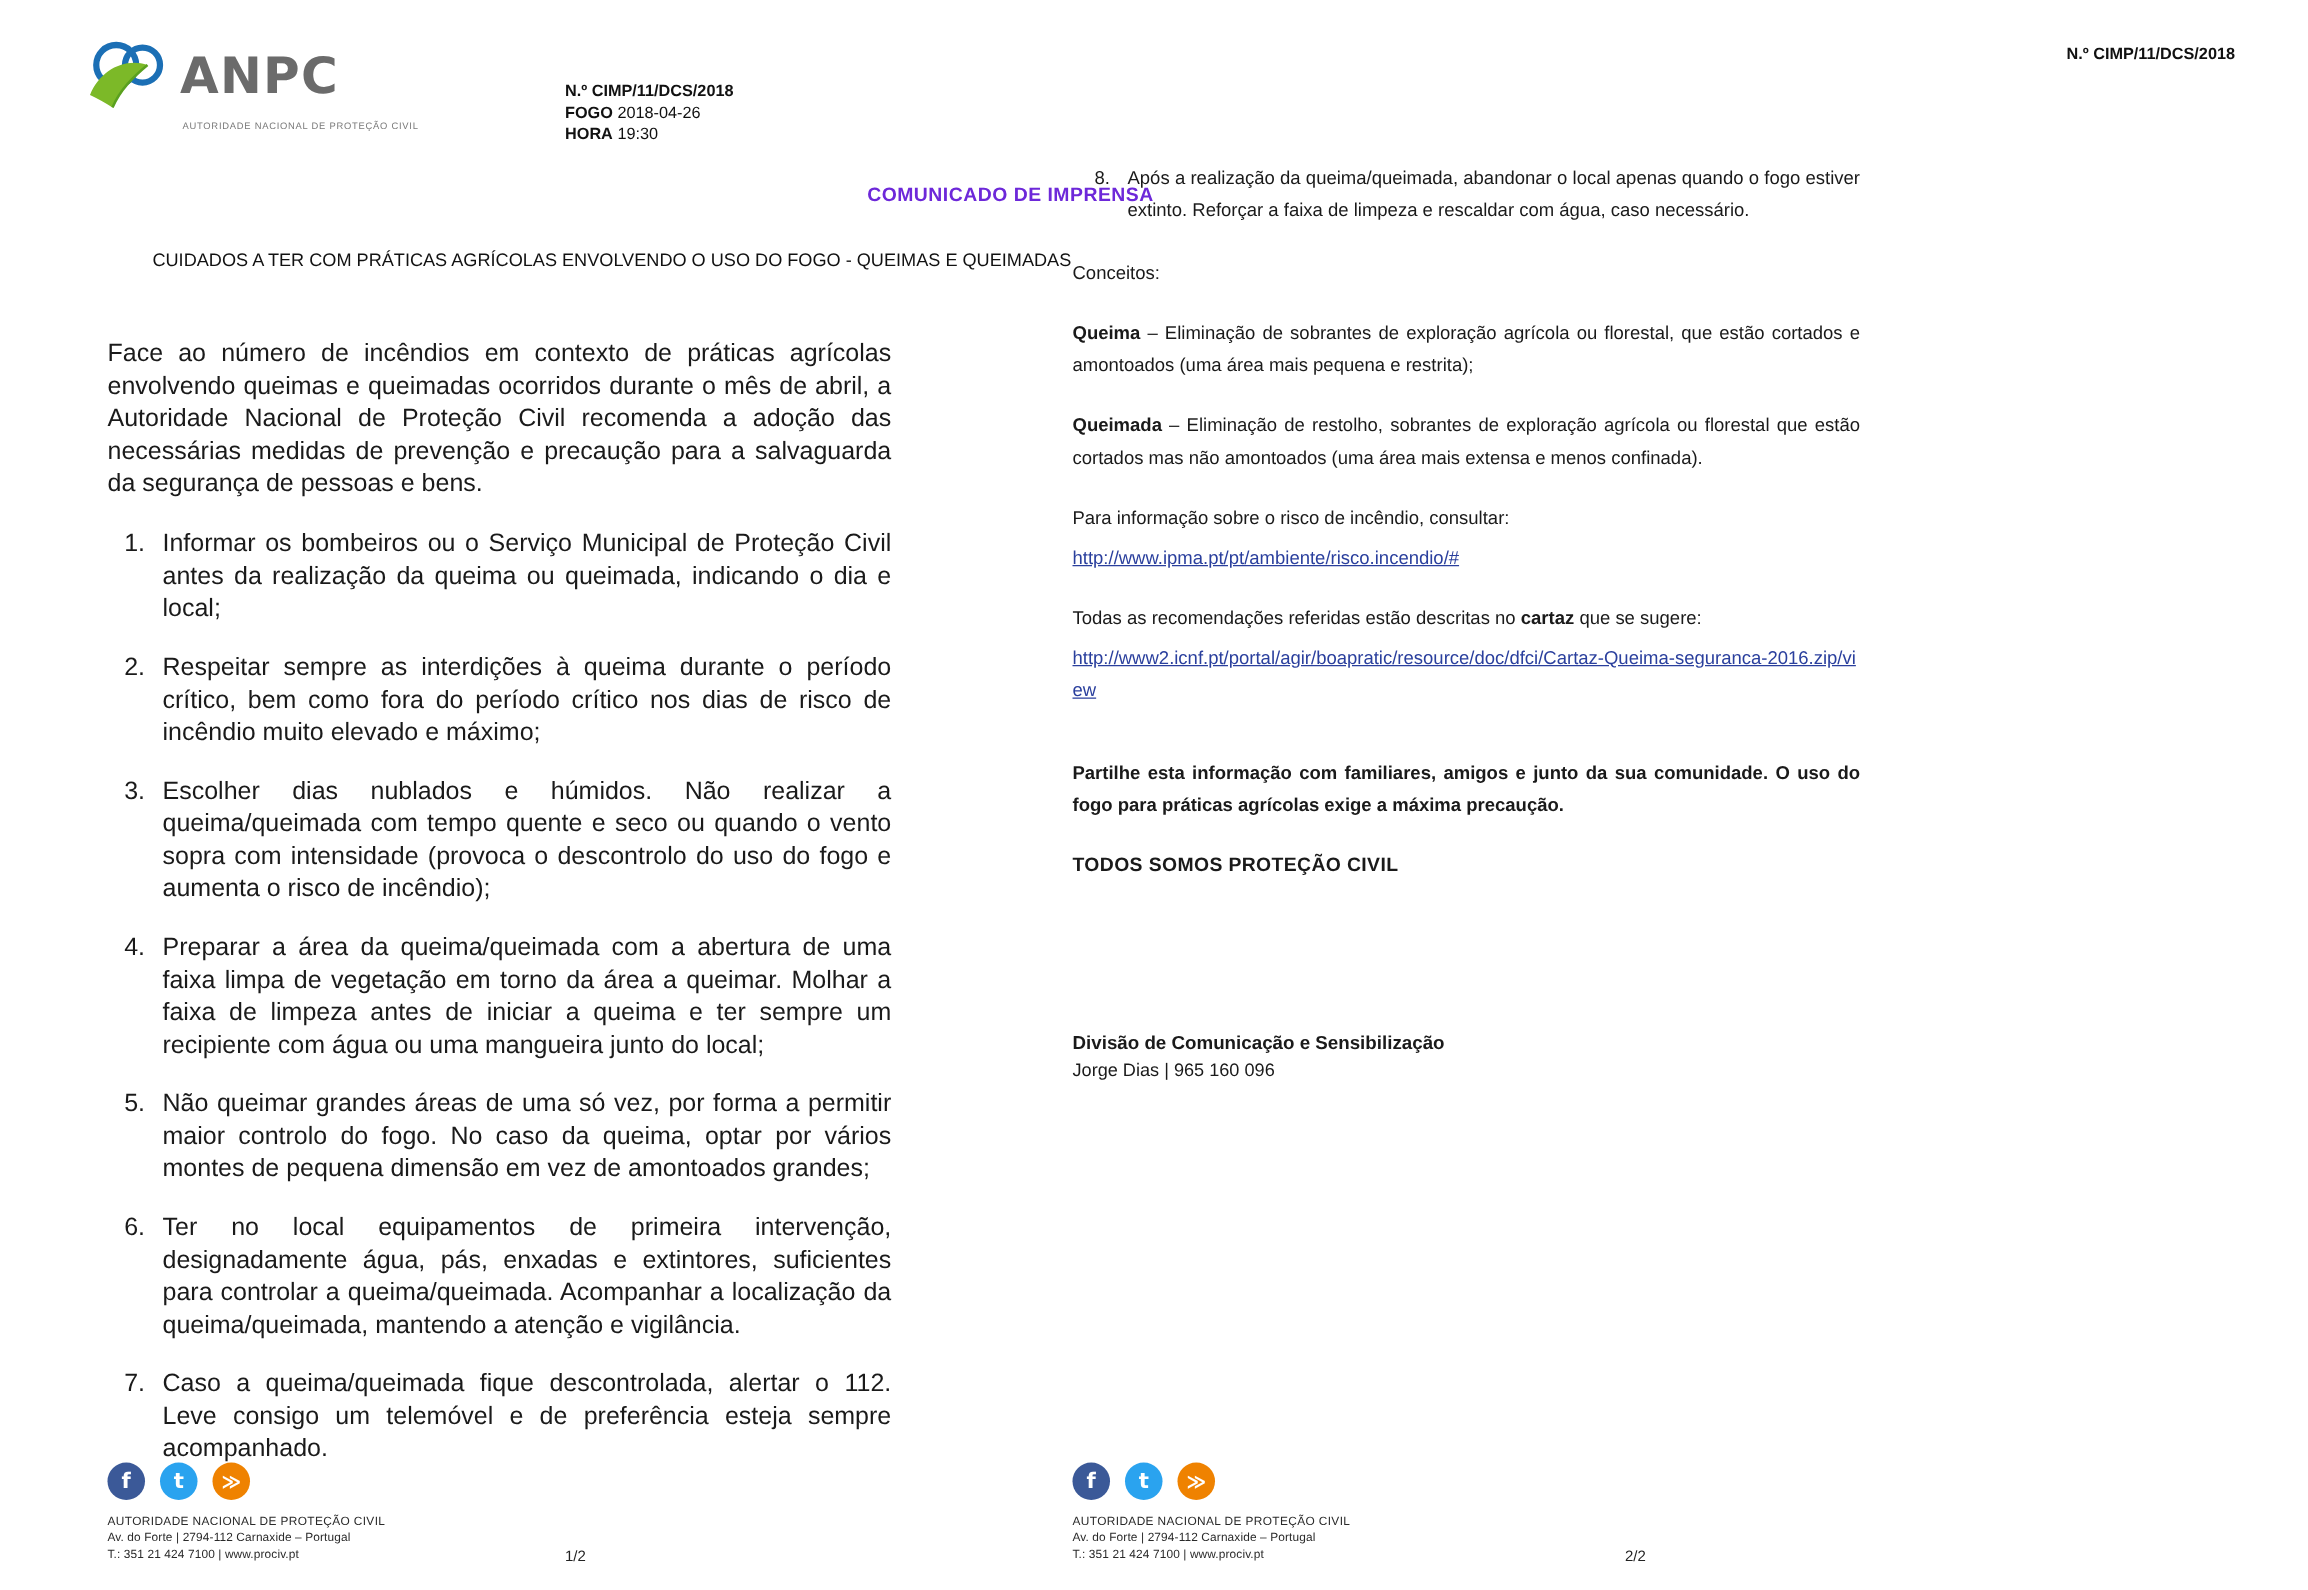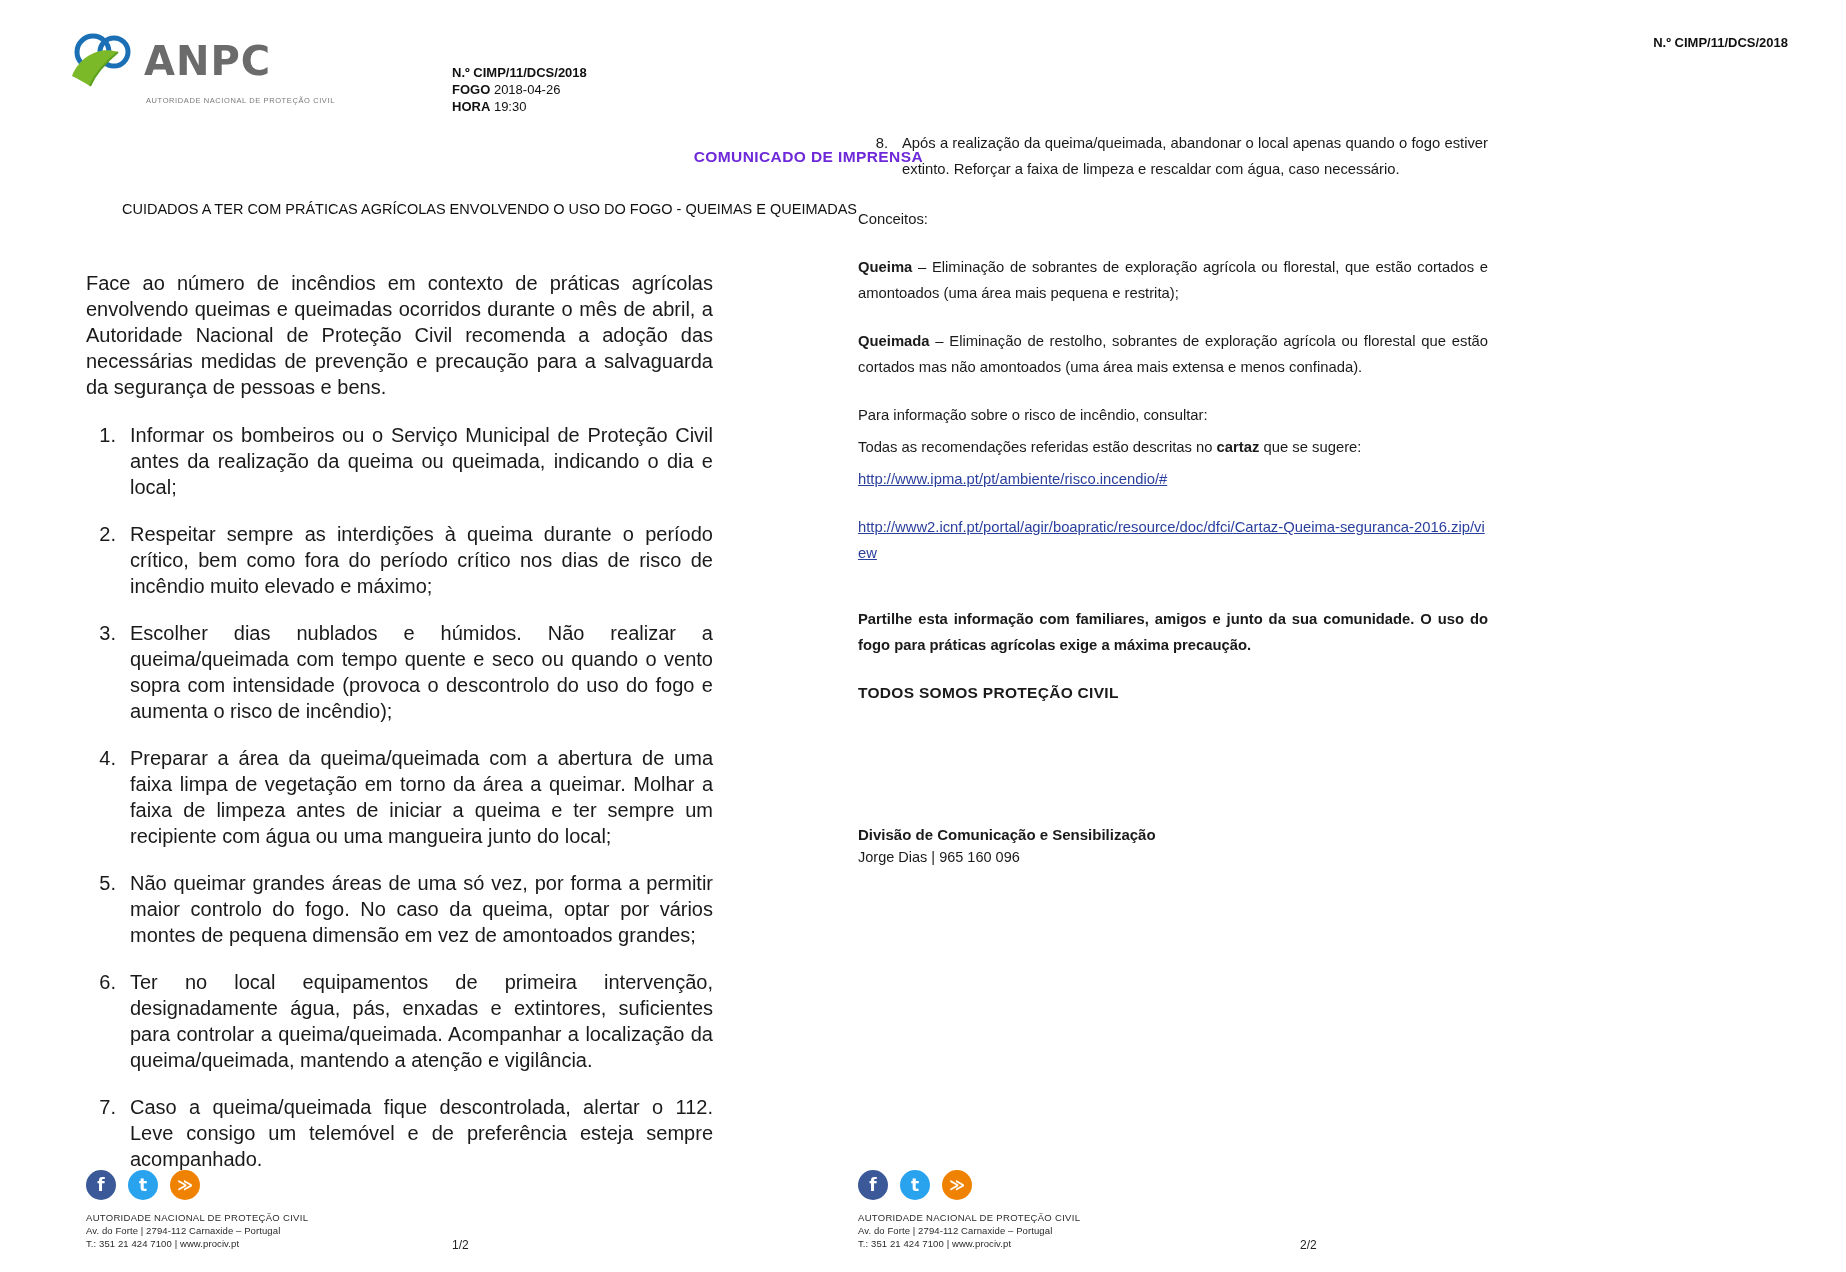--- a/index.html
+++ b/index.html
@@ -295,26 +295,26 @@
 
     <p class="para">
       <b>Queima</b><span> – Eliminação de sobrantes de exploração agrícola ou florestal, que estão cortados e amontoados (uma área mais pequena e restrita);</span>
     </p>
 
     <p class="para">
       <b>Queimada</b><span> – Eliminação de restolho, sobrantes de exploração agrícola ou florestal que estão cortados mas não amontoados (uma área mais extensa e menos confinada).</span>
     </p>
 
     <p class="para nojust" style="margin-bottom:6px">Para informação sobre o risco de incêndio, consultar:</p>
+    <p class="para nojust" style="margin-bottom:22px">
+      <a class="lnk" href="#">http://www.ipma.pt/pt/ambiente/risco.incendio/#</a>
+    </p>
+
     <p class="para nojust" style="margin-bottom:6px">
       <span>Todas as recomendações referidas estão descritas no </span><b>cartaz</b><span> que se sugere:</span>
-    </p>
-
-    <p class="para nojust" style="margin-bottom:22px">
-      <a class="lnk" href="#">http://www.ipma.pt/pt/ambiente/risco.incendio/#</a>
     </p>
     <p class="para nojust" style="margin-bottom:40px">
       <a class="lnk" href="#">http://www2.icnf.pt/portal/agir/boapratic/resource/doc/dfci/Cartaz-Queima-seguranca-2016.zip/view</a>
     </p>
 
     <p class="para strong-note">Partilhe esta informação com familiares, amigos e junto da sua comunidade. O uso do fogo para práticas agrícolas exige a máxima precaução.</p>
     <p class="para allcaps-note">TODOS SOMOS PROTEÇÃO CIVIL</p>
   </div>
 
   <div class="signature">

